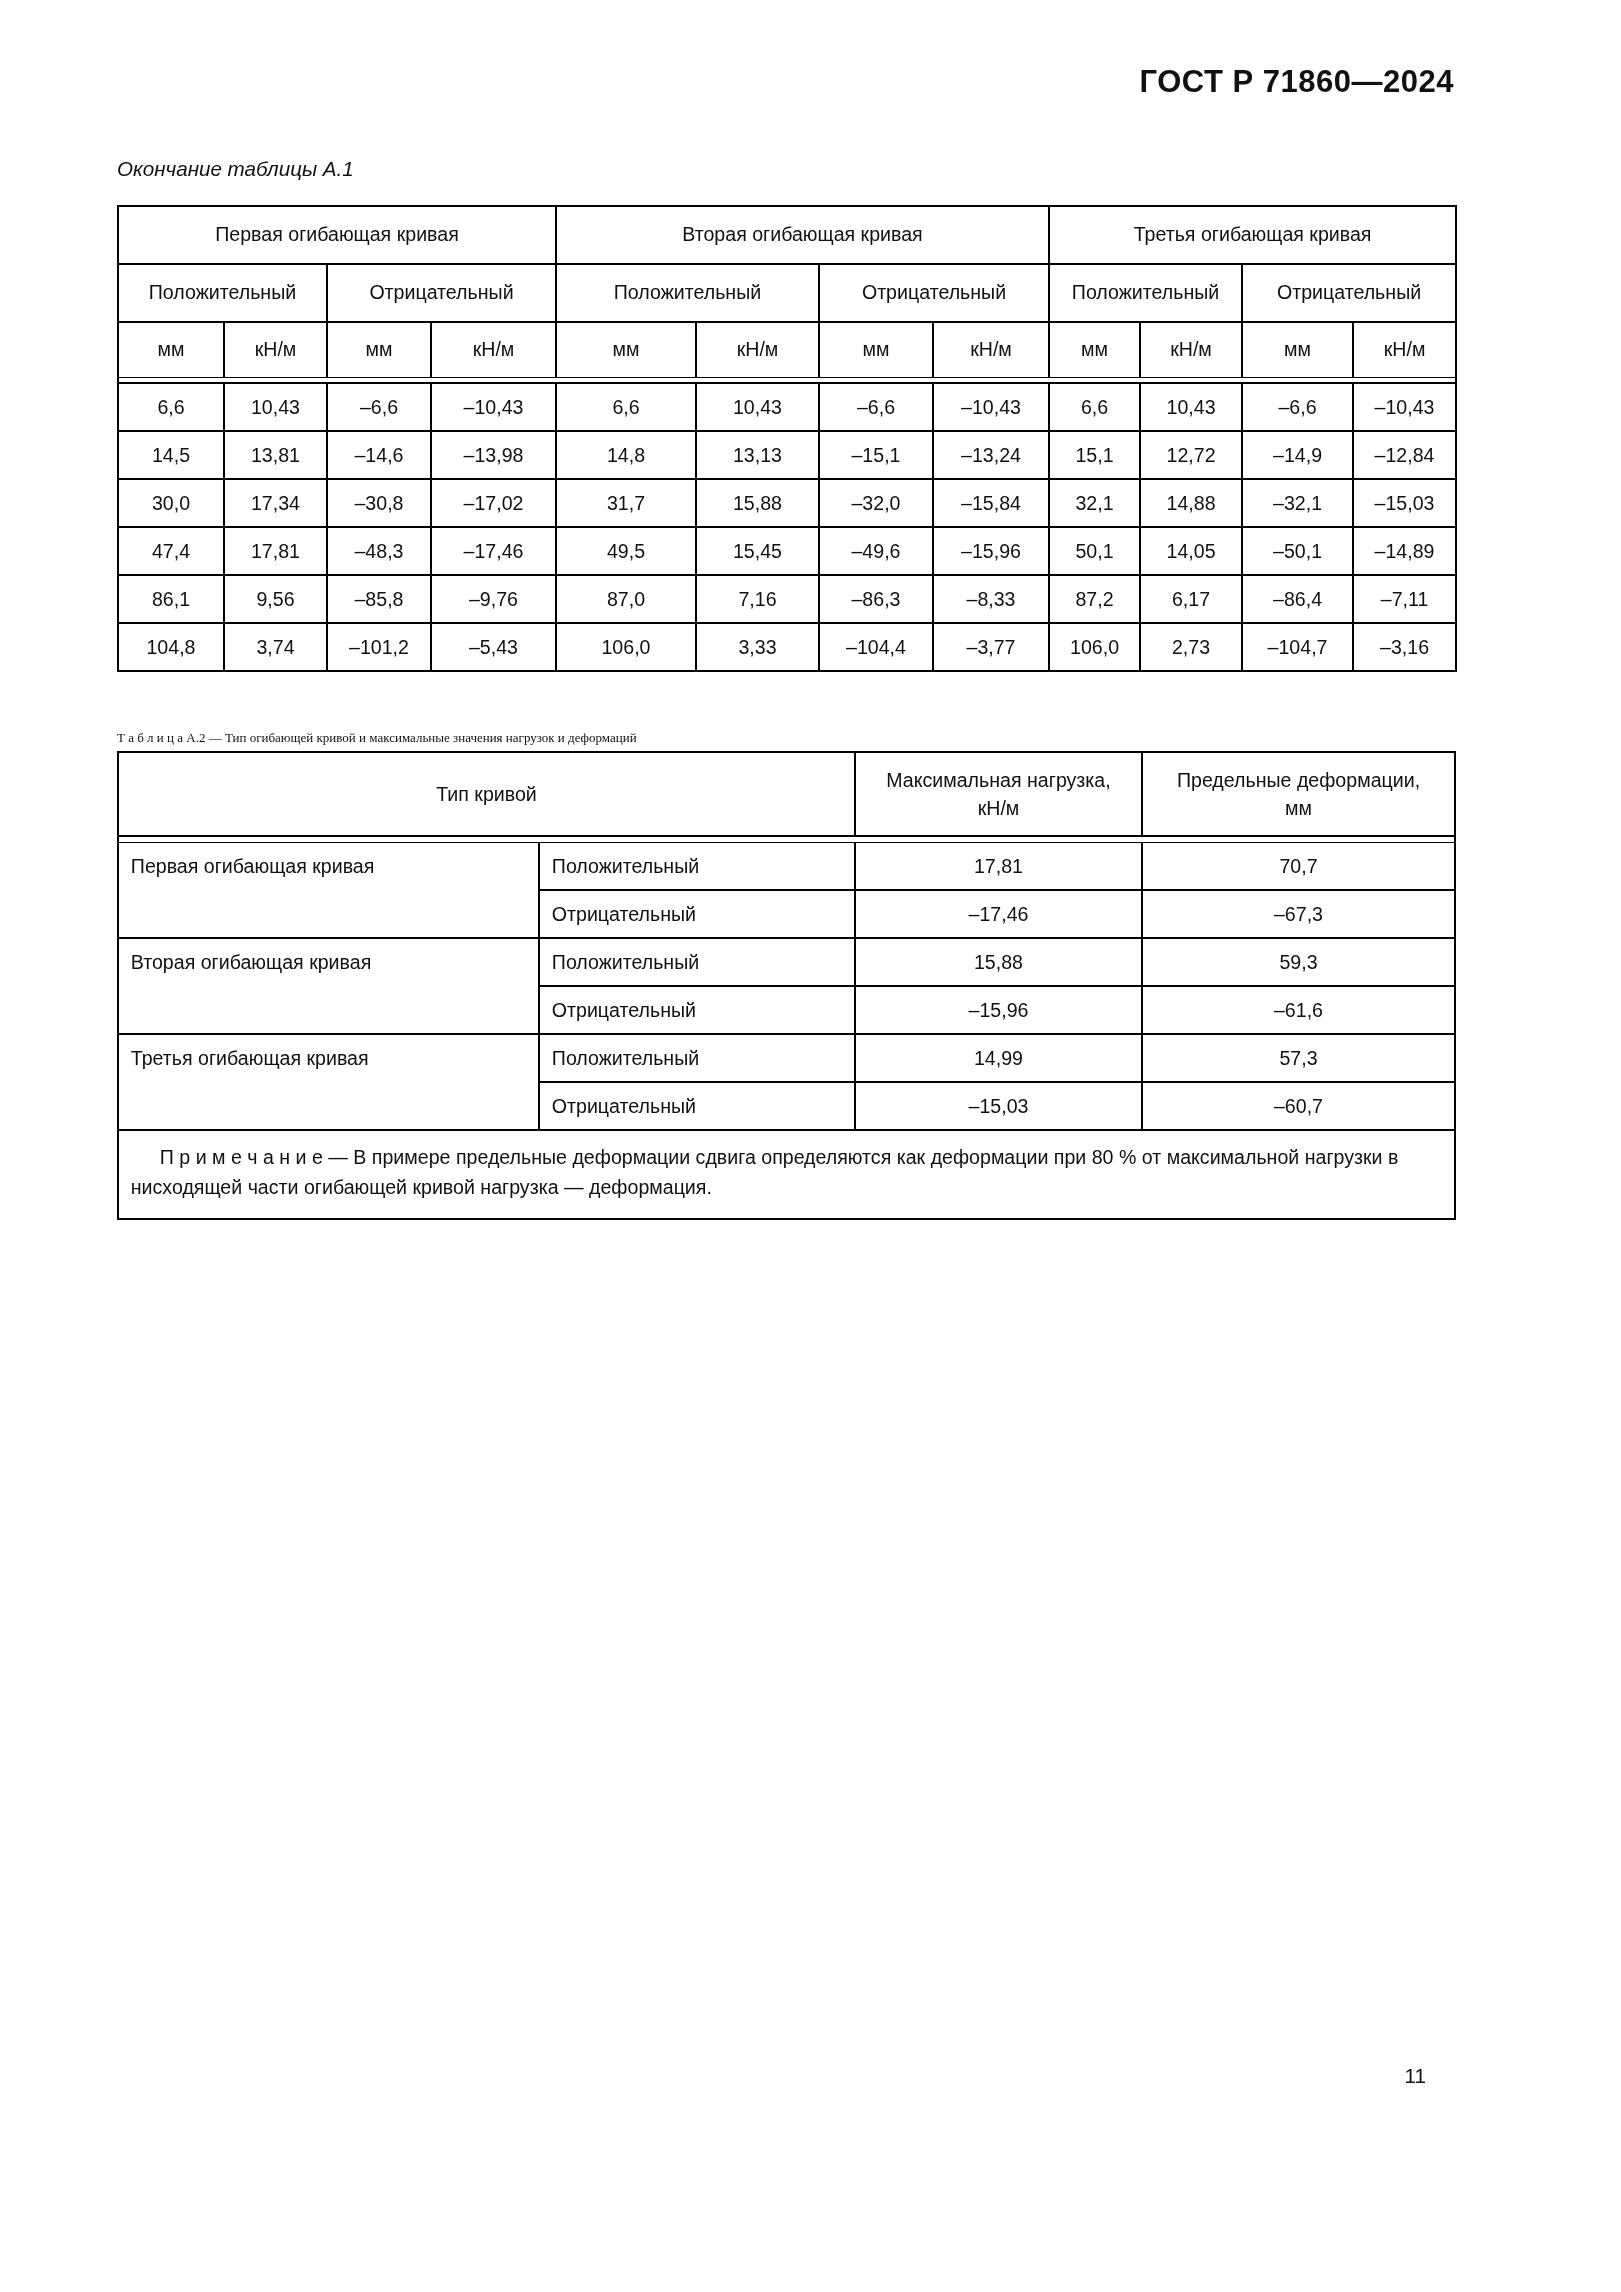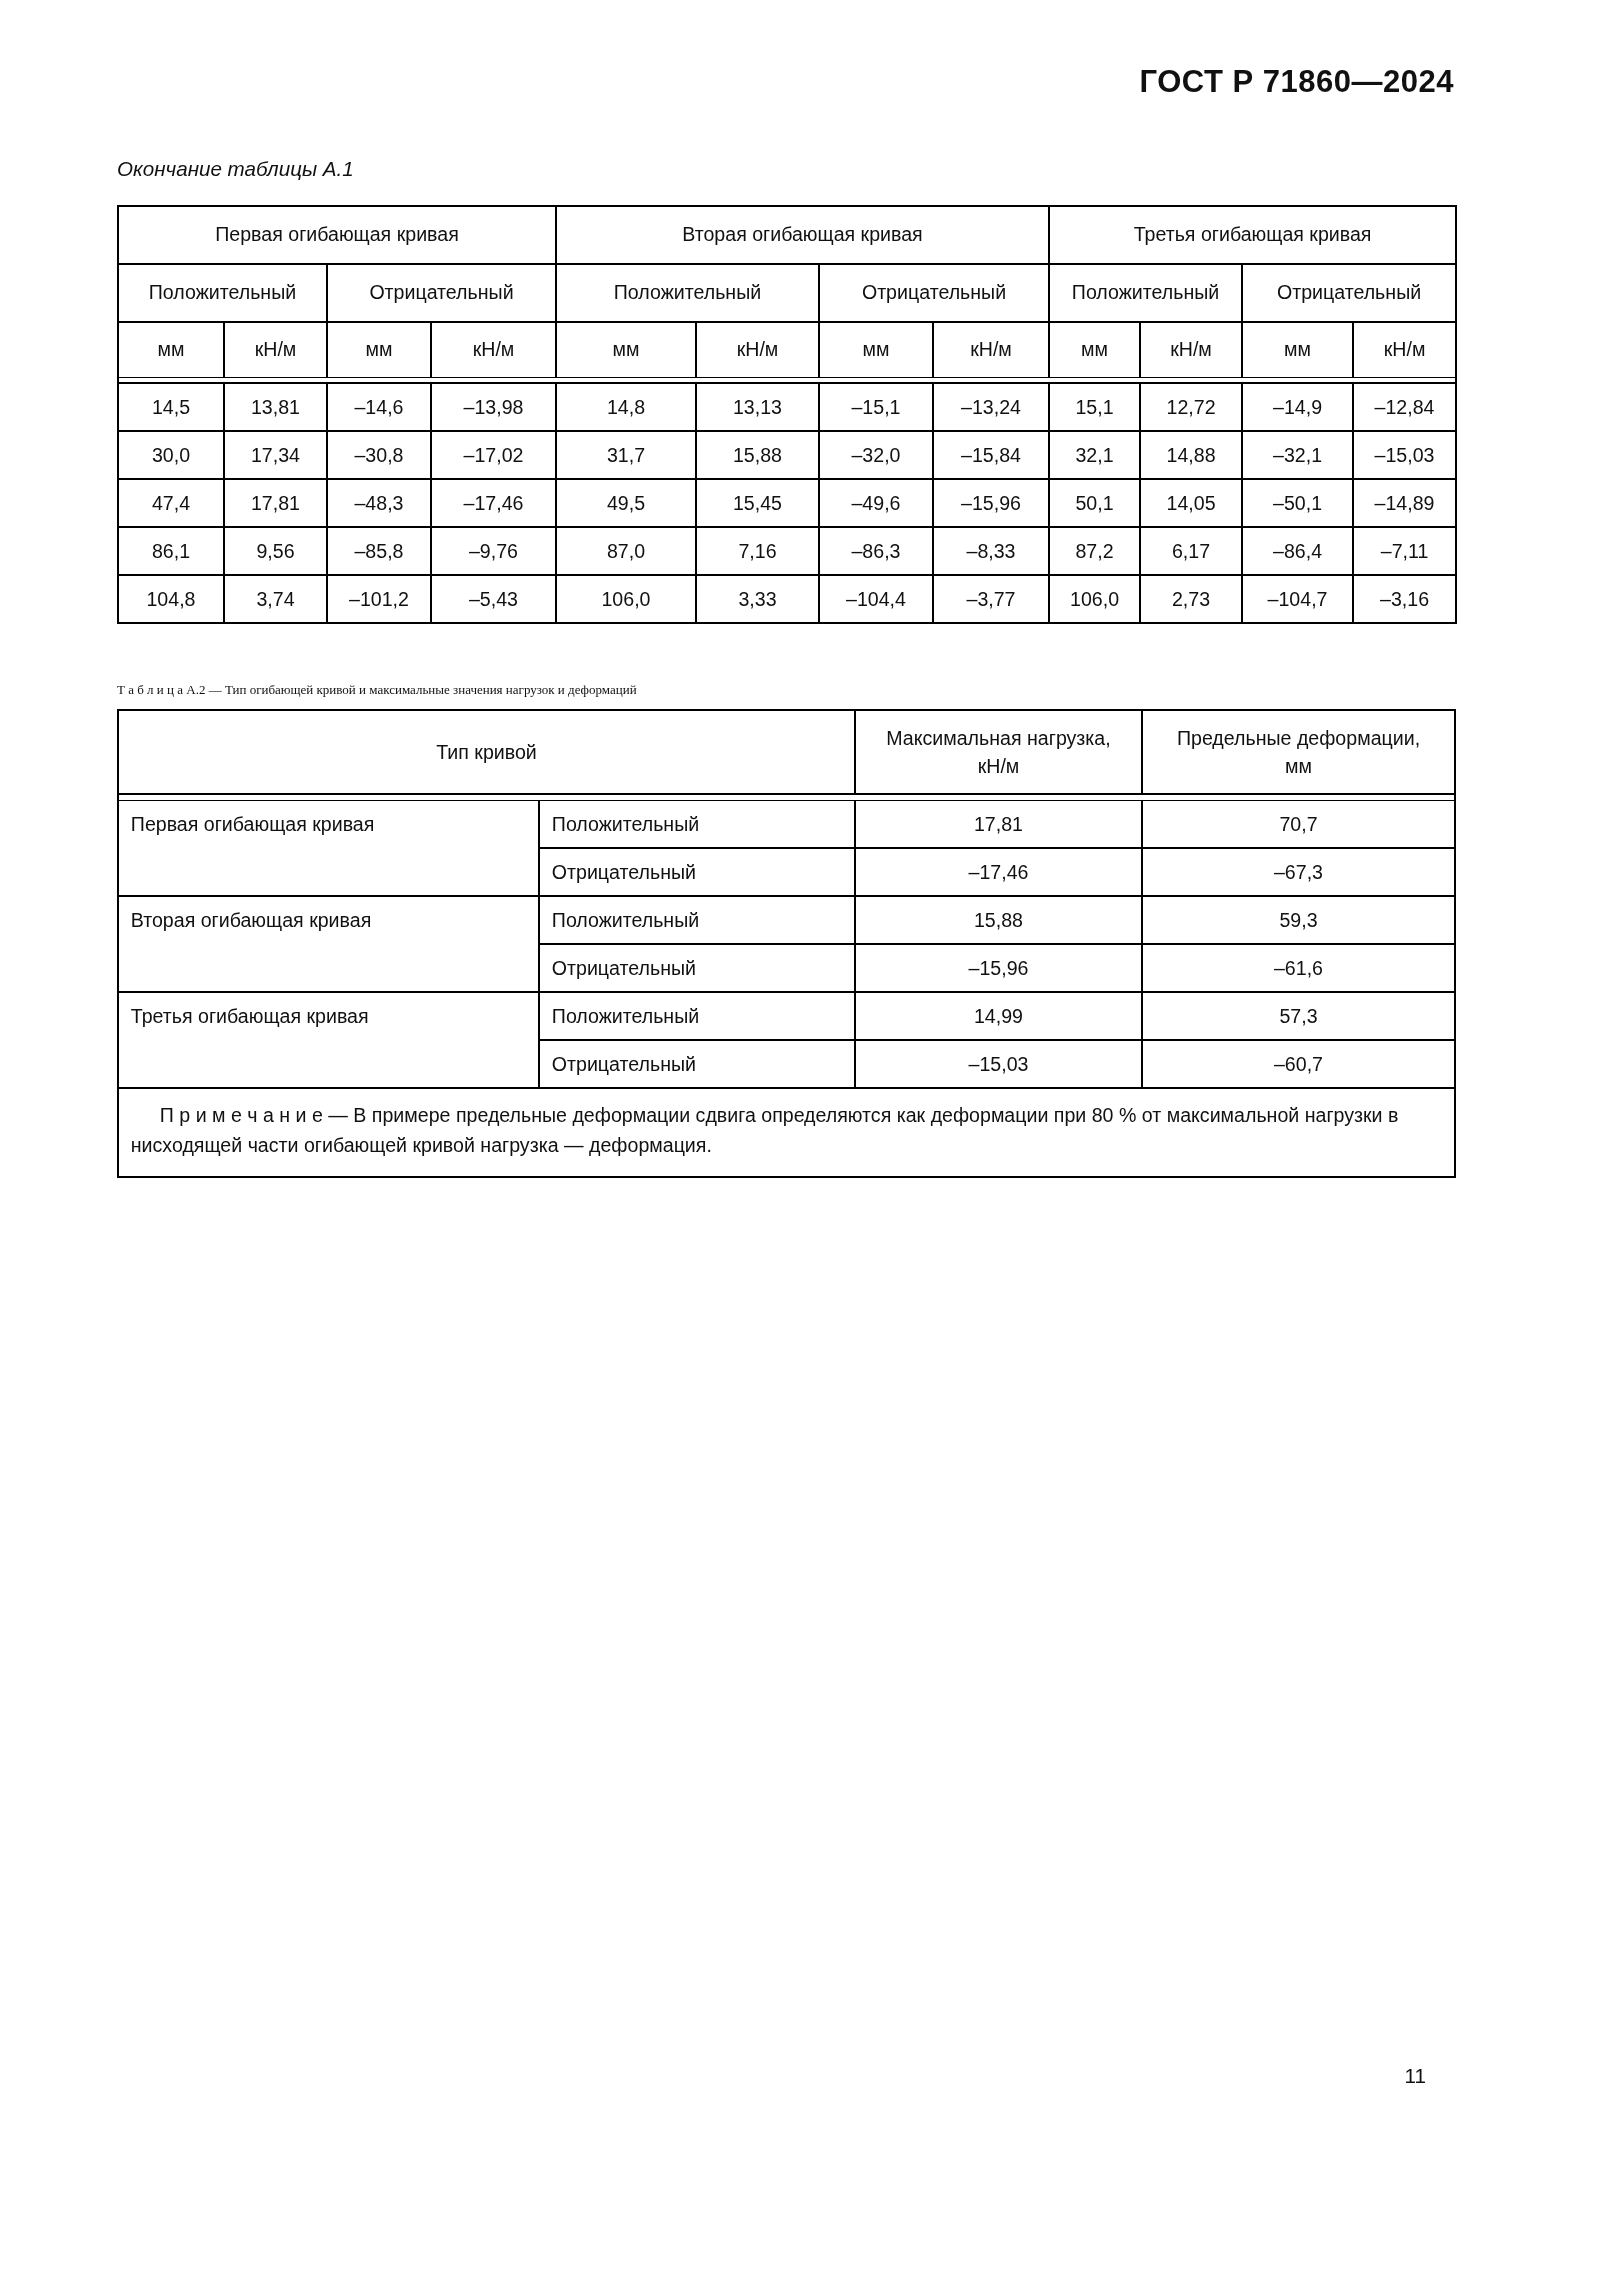--- a/index.html
+++ b/index.html
@@ -44,21 +44,21 @@
   .t1 .gb { border-left: 2.9px solid #000; }
   .t1 .dsep td {
     border-left: none; border-right: none; border-top: none;
     border-bottom: 2.9px solid #000;
     height: 4.9px;
   }
   .t1 .dr td { height: 46px; }
 
   
   .cap2 { margin-top: 58px; font-size: 13px; font-family: Liberation Serif, serif; }
-  .t2 { margin-top: 11px; border: 2.9px solid #000; }
+  .t2 { margin-top: 5px; border: 2.9px solid #000; }
   .t2 th, .t2 td {
     border: 2px solid #000;
     padding: 0;
     font-size: 19.6px;
     font-weight: 400;
   }
   .t2 .h2row th {
     height: 82px;
     text-align: center;
     white-space: pre-line;
@@ -141,20 +141,34 @@
           <th class="gb">мм</th>
           <th>кН/м</th>
           <th>мм</th>
           <th>кН/м</th>
         </tr>
         <tr class="dsep">
             <td colspan="12"></td>
           </tr>
 
         <tr class="dr">
+          <td>6,6</td>
+          <td>10,43</td>
+          <td>–6,6</td>
+          <td>–10,43</td>
+          <td class="gb">6,6</td>
+          <td>10,43</td>
+          <td>–6,6</td>
+          <td>–10,43</td>
+          <td class="gb">6,6</td>
+          <td>10,43</td>
+          <td>–6,6</td>
+          <td>–10,43</td>
+        </tr>
+        <tr class="dr">
           <td>14,5</td>
           <td>13,81</td>
           <td>–14,6</td>
           <td>–13,98</td>
           <td class="gb">14,8</td>
           <td>13,13</td>
           <td>–15,1</td>
           <td>–13,24</td>
           <td class="gb">15,1</td>
           <td>12,72</td>

